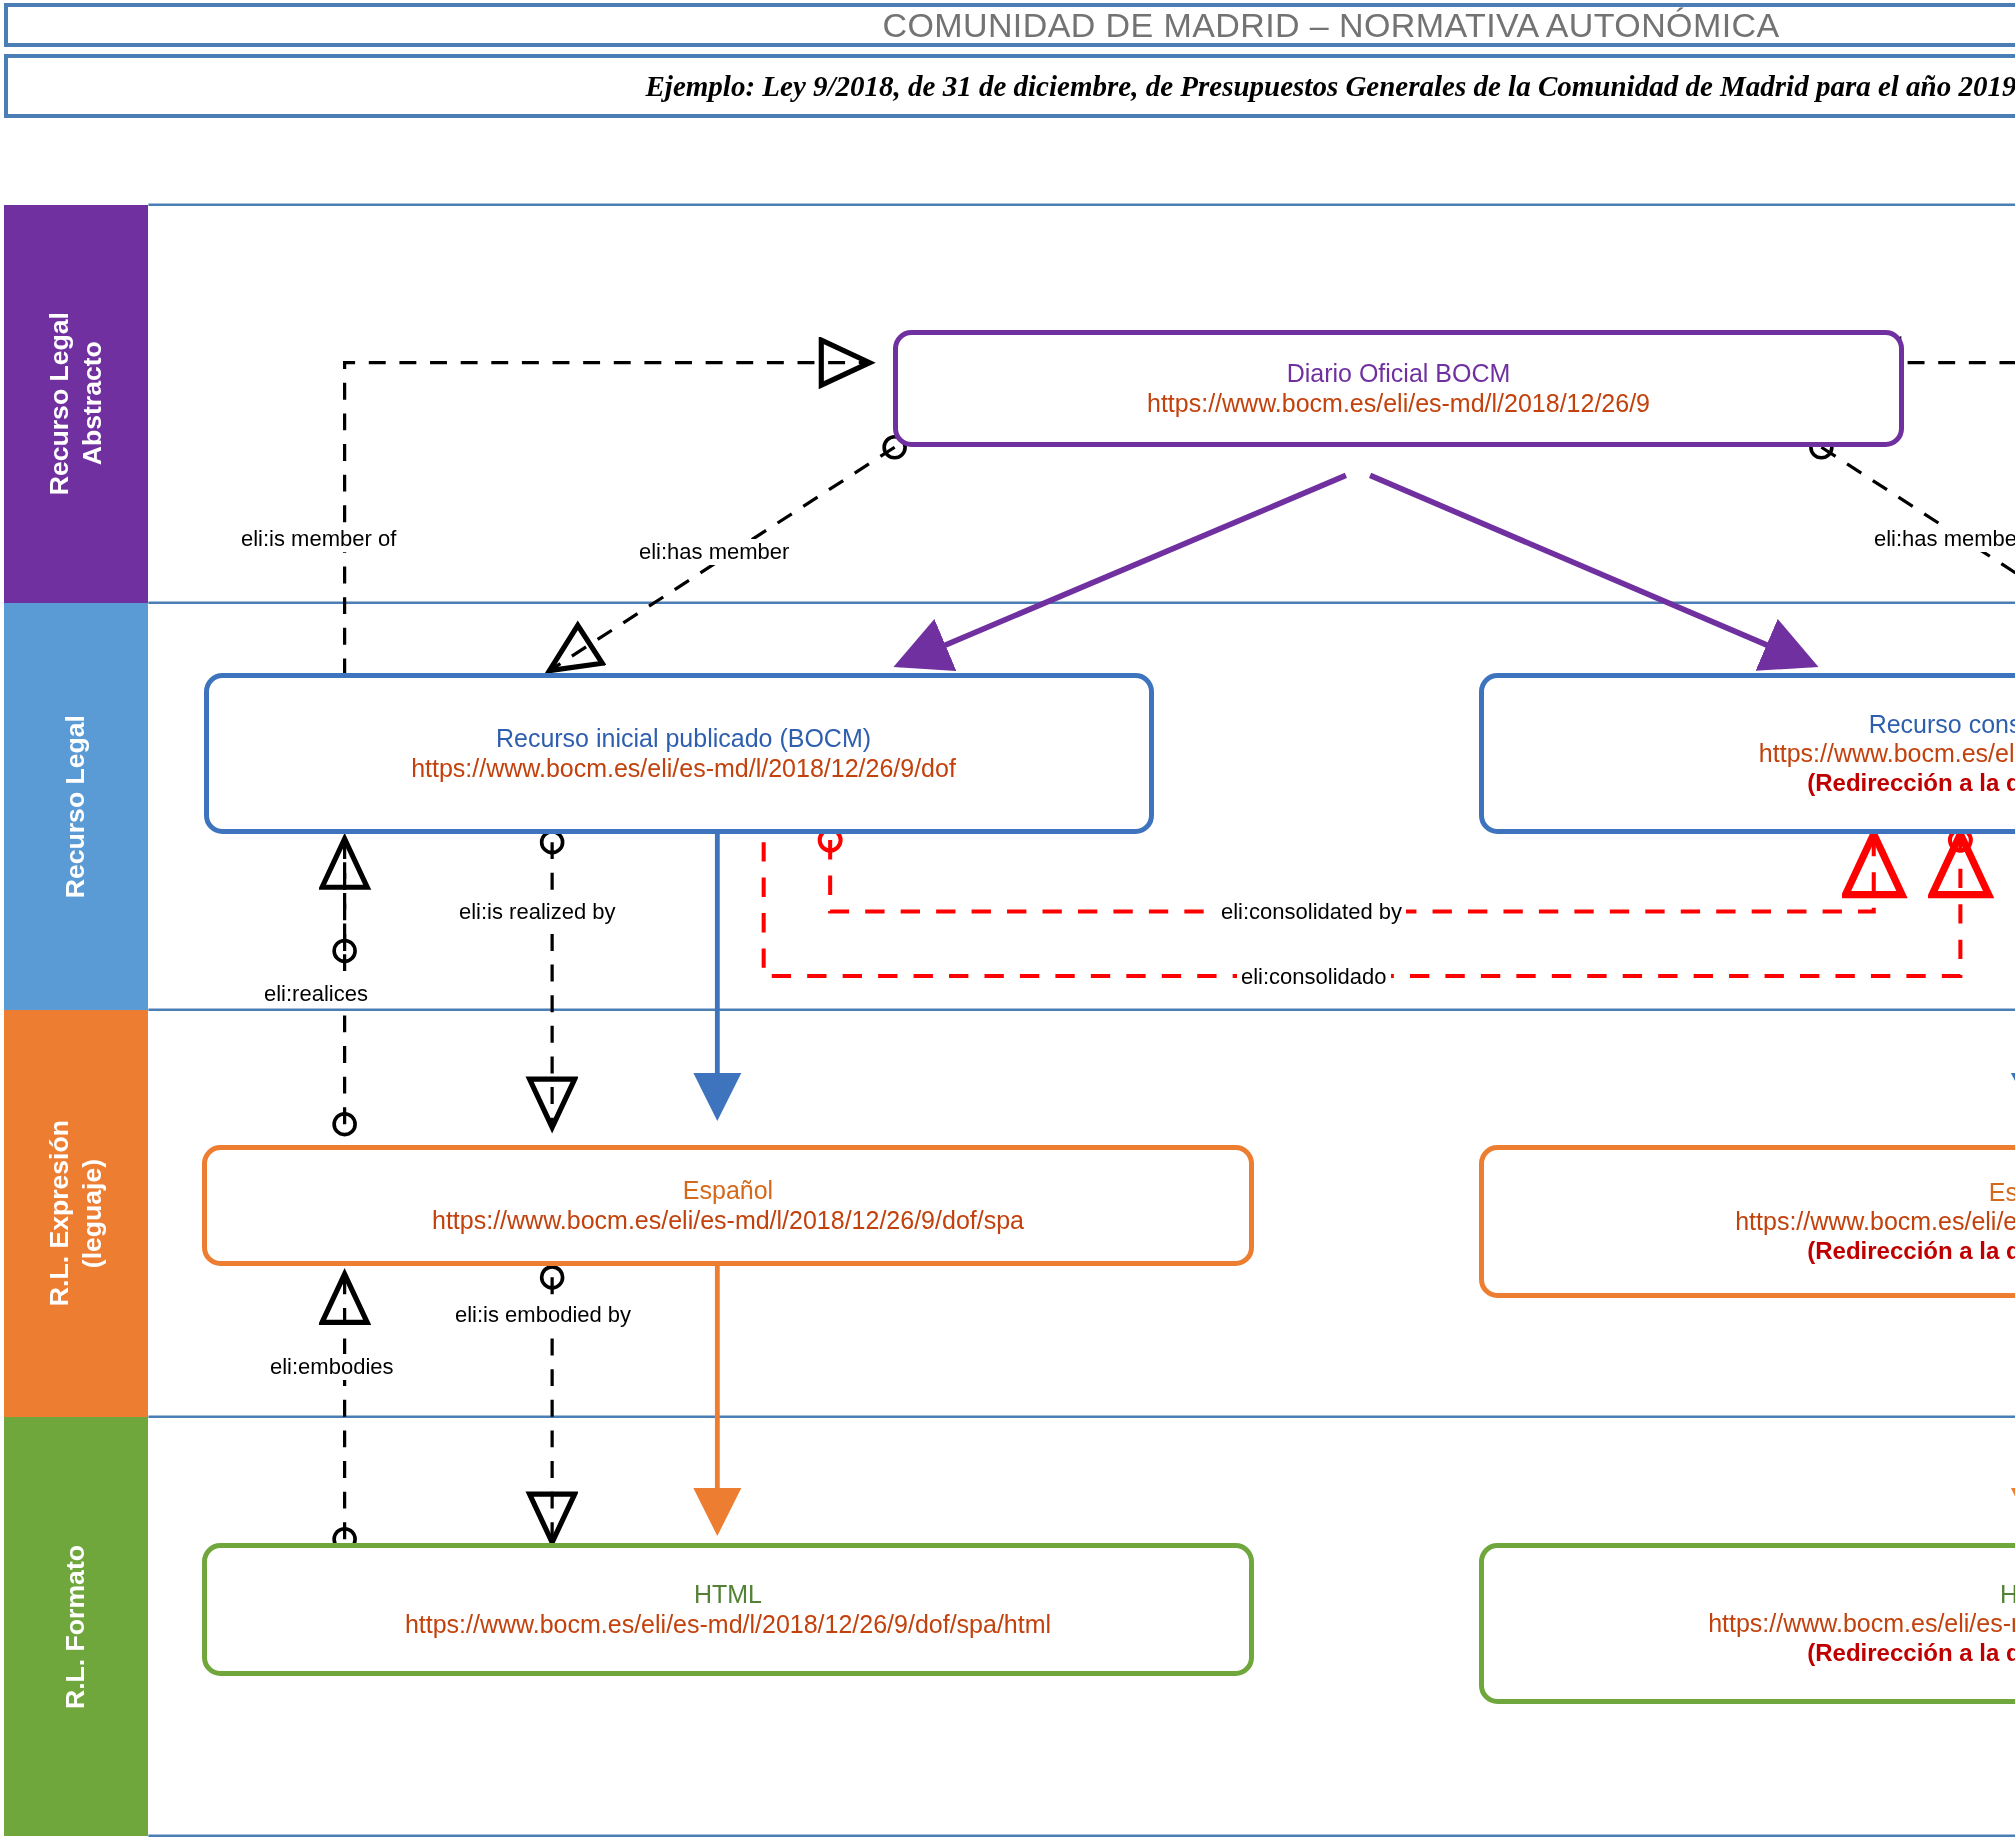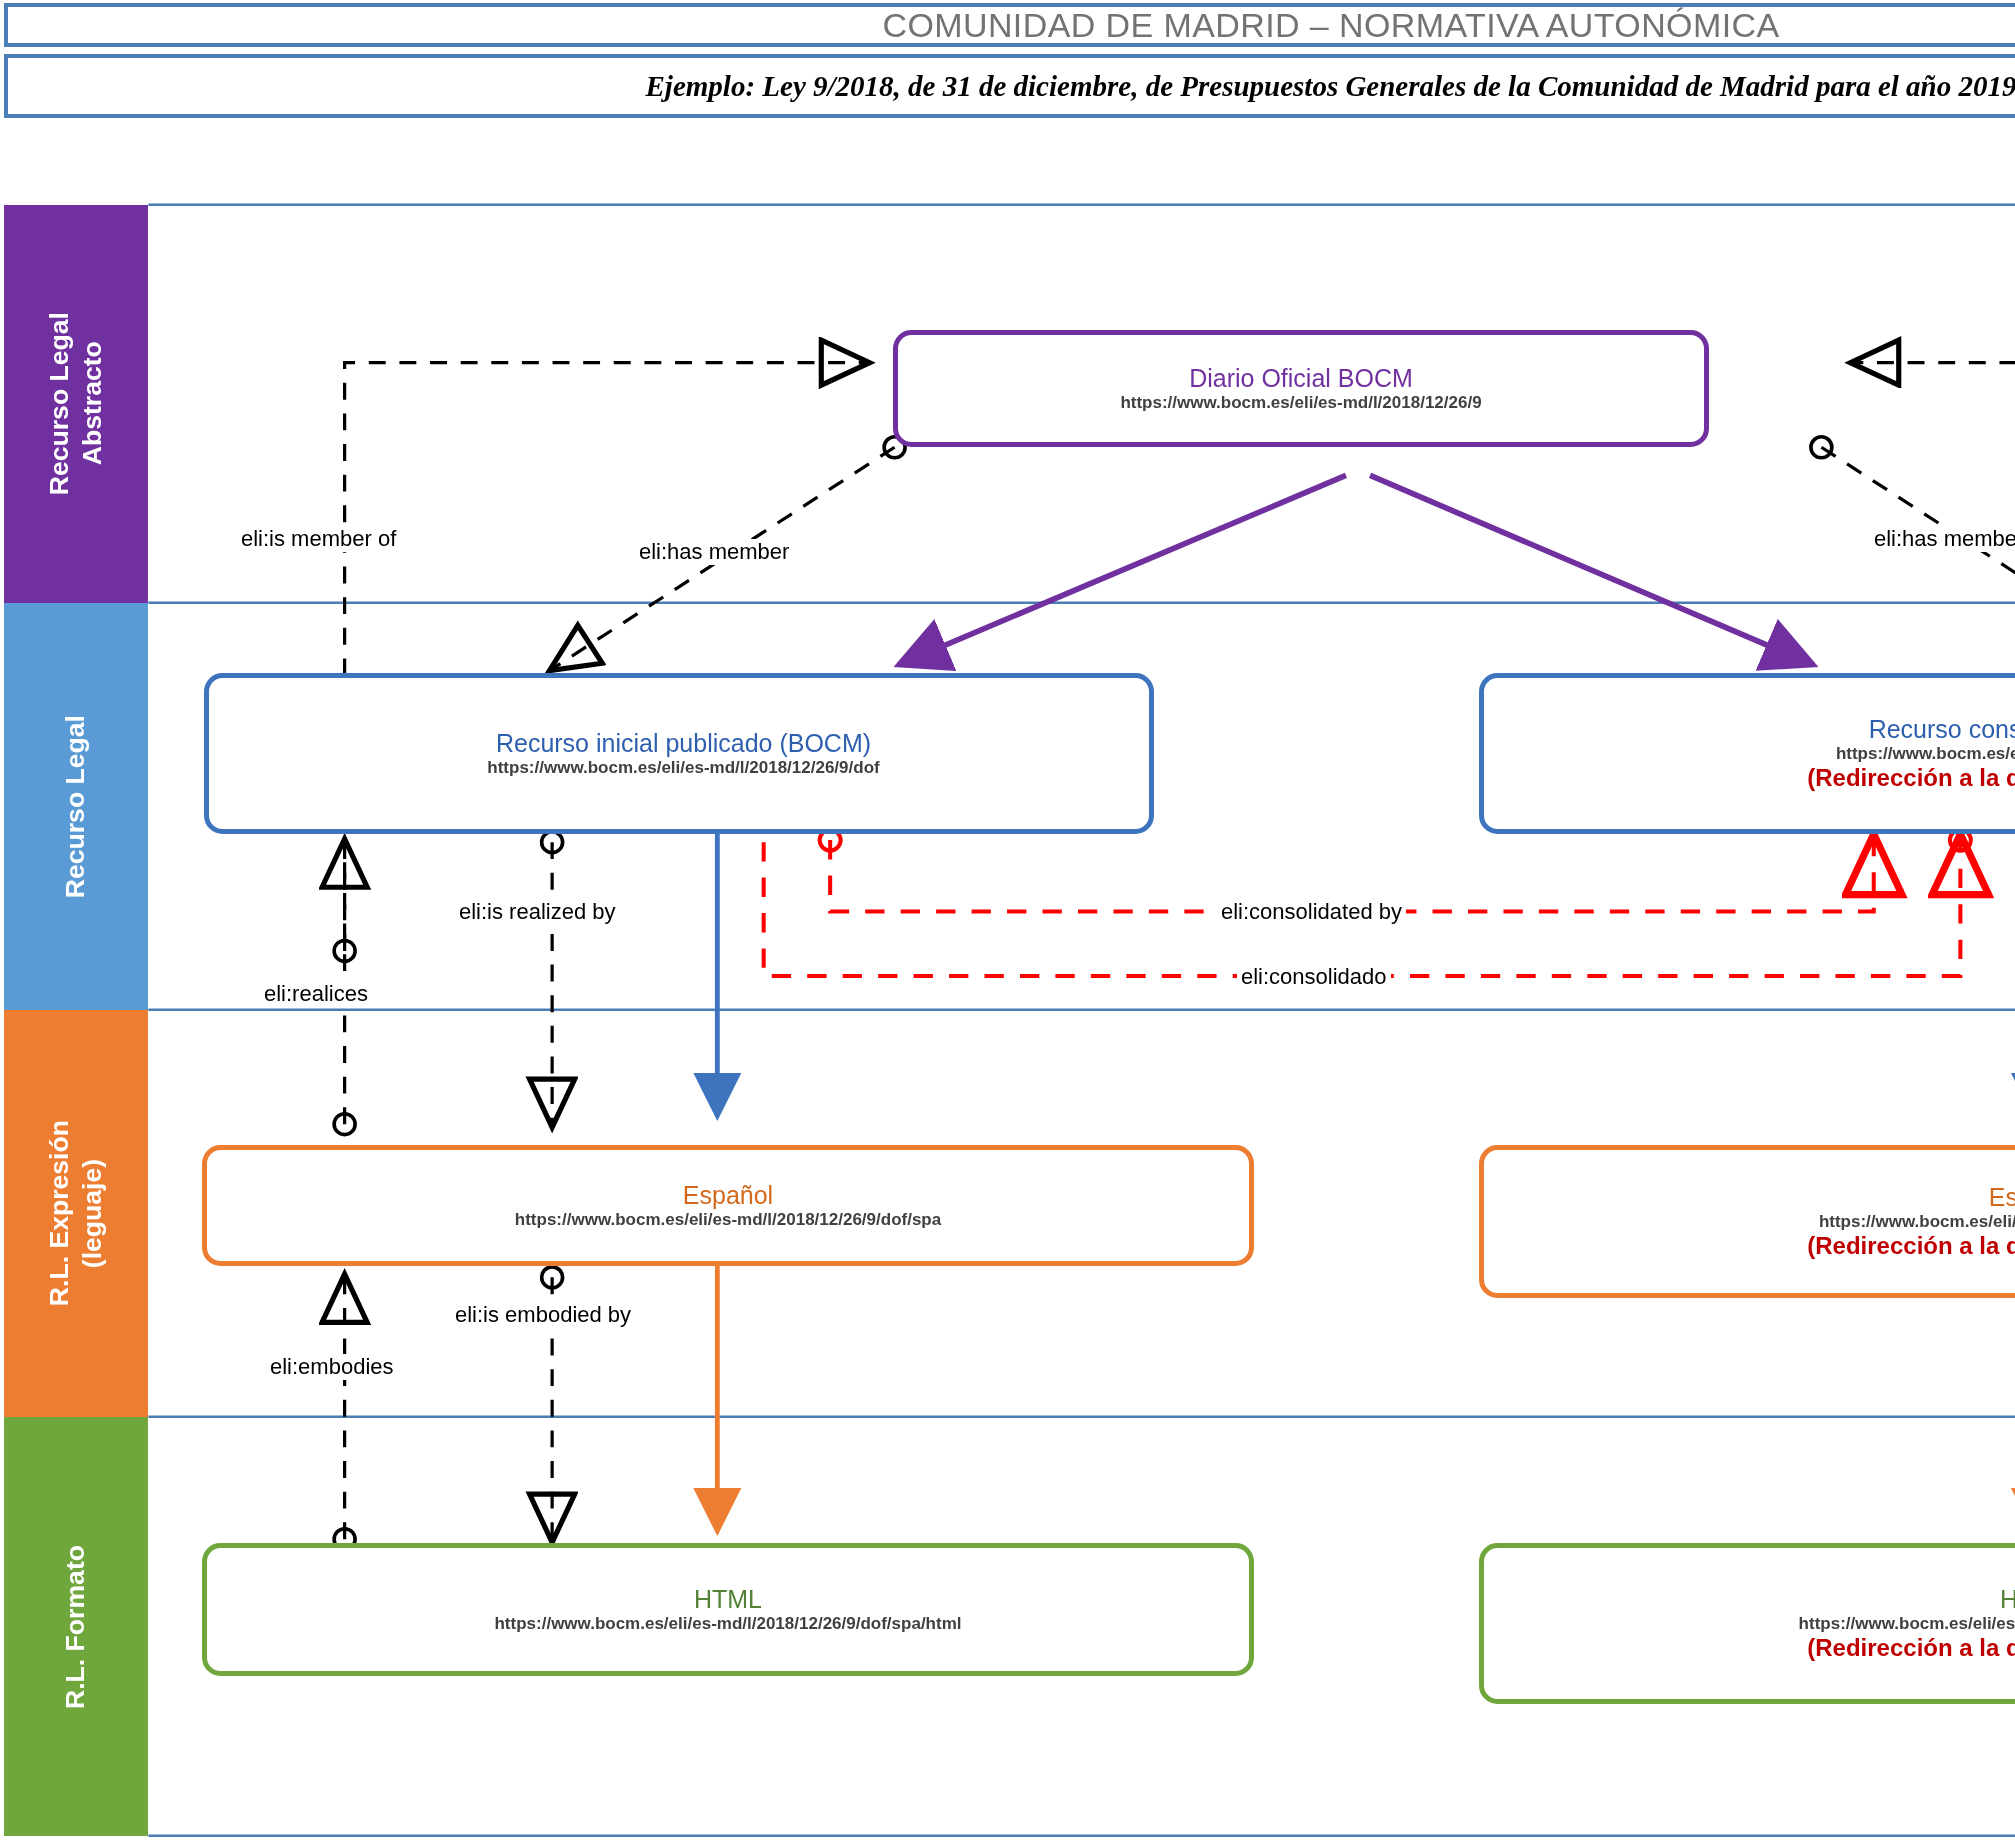--- a/index.html
+++ b/index.html
@@ -13,21 +13,21 @@
   .hdr-sub{font-size:29px;color:#000;font-weight:bold;font-style:italic;font-family:"Liberation Serif",serif;}
 
   .band{position:absolute;left:4px;width:144px;box-sizing:border-box;
         display:flex;align-items:center;justify-content:center;}
   .band span{color:#ffffff;font-size:26.6px;font-weight:bold;line-height:1.25;text-align:center;
              writing-mode:vertical-rl;transform:rotate(180deg);white-space:pre-line;}
 
   .node{position:absolute;box-sizing:border-box;background:#ffffff;border-radius:18.5px;
         display:flex;flex-direction:column;align-items:center;justify-content:center;text-align:center;}
   .node .n-title{font-size:25px;line-height:1.18;}
-  .node .n-url{font-size:17px;color:#404040;line-height:1.18;font-weight:bold;}
+  .node .n-url{font-size:25px;color:#c2410c;line-height:1.18;}
   .node .n-note{font-size:24px;color:#C00000;font-weight:bold;line-height:1.18;}
 
   .n-purple{border:5.6px solid #7030A0;}
   .n-purple .n-title{color:#7030A0;}
   .n-blue{border:5.6px solid #3E74BE;}
   .n-blue .n-title{color:#2E5FAE;}
   .n-orange{border:5.6px solid #ED7D31;}
   .n-orange .n-title{color:#D4691C;}
   .n-green{border:5.6px solid #6FA73C;}
   .n-green .n-title{color:#538135;}
@@ -148,21 +148,21 @@
     <g stroke="#FF0000" stroke-width="10" fill="none" stroke-dasharray="48 40">
 
       <path d="M 2060,2085 L 2060,2262 L 4650,2262 L 4650,2080" marker-end="url(#ohead-red)"></path>
 
       <path d="M 1895,2090 L 1895,2422 L 4865,2422 L 4865,2080" marker-end="url(#ohead-red)"></path>
     </g>
     <circle cx="2060" cy="2085" r="26" fill="none" stroke="#FF0000" stroke-width="10"></circle>
     <circle cx="4865" cy="2085" r="26" fill="none" stroke="#FF0000" stroke-width="10"></circle>
   </svg>
 
-  <div class="node n-purple" style="left:893px;top:330px;width:816px;height:117px;">
+  <div class="node n-purple" style="left:893px;top:330px;width:1011px;height:117px;">
     <div class="n-title">Diario Oficial BOCM</div>
     <div class="n-url">https://www.bocm.es/eli/es-md/l/2018/12/26/9</div>
   </div>
 
   <div class="node n-blue" style="left:204px;top:673px;width:950px;height:161px;padding-left:9px;">
     <div class="n-title">Recurso inicial publicado (BOCM)</div>
     <div class="n-url">https://www.bocm.es/eli/es-md/l/2018/12/26/9/dof</div>
   </div>
 
   <div class="node n-blue" style="left:1479px;top:673px;width:1110px;height:161px;">

